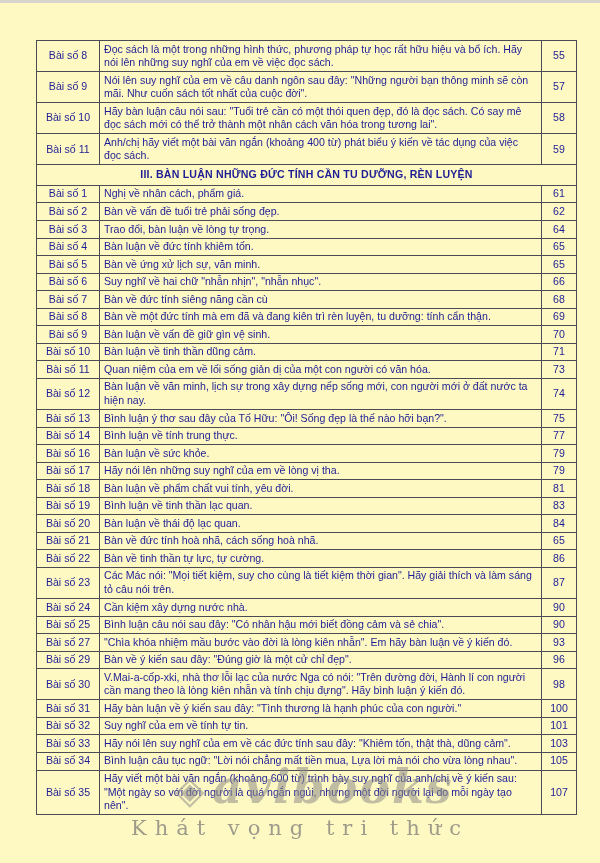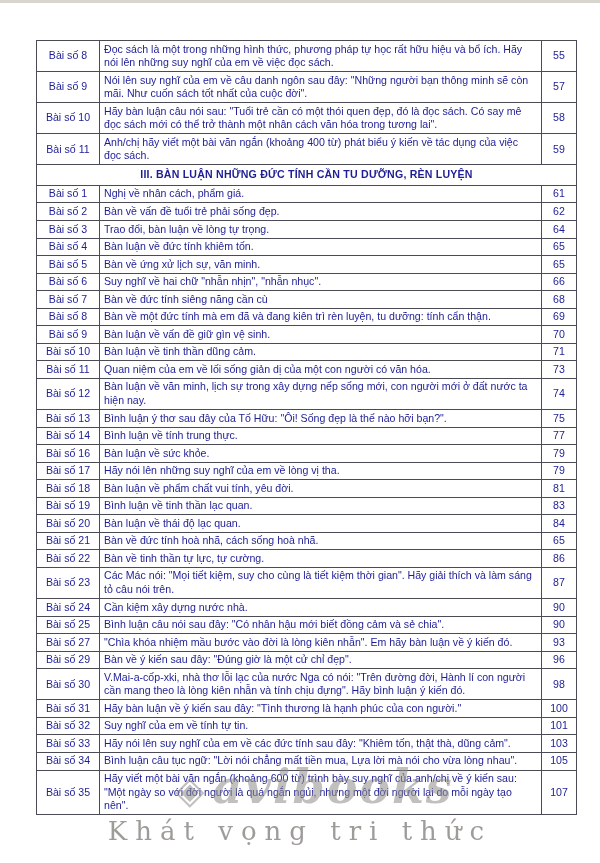--- a/index.html
+++ b/index.html
@@ -1,20 +1,20 @@
 <!DOCTYPE html>
 <html><head>
 <meta charset="utf-8">
 <style>
   html,body{margin:0;padding:0;}
   body{background:#e8e6e1;font-family:"Liberation Sans", sans-serif;}
   .page{
     position:relative;
     width:600px;height:863px;
-    background:#ffffff;
+    background:#fef9c3;
     overflow:hidden;
     box-shadow:0 0 4px rgba(0,0,0,.3);
   }
   .scan-edge-top{position:absolute;top:0;left:0;width:100%;height:3px;background:#d8d5cf;}
   table.toc{
     position:absolute;
     top:40px;left:36px;
     width:541px;
     border-collapse:collapse;
     color:#1d1d95;
@@ -53,21 +53,21 @@
     font-family:"DejaVu Serif", serif;
     padding-left:29px;
   }
   .watermark-brand .logo-glyph{
     font-style:normal;
     font-size:38px;
     margin-right:6px;
   }
   .watermark-slogan{
     top:816px;
-    font-size:26px;
+    font-size:21px;
     letter-spacing:8px;
     opacity:.75;
     color:#7e7c78;
     font-family:"DejaVu Serif", serif;
   }
 </style>
 </head>
 <body>
 
 <div class="page">

